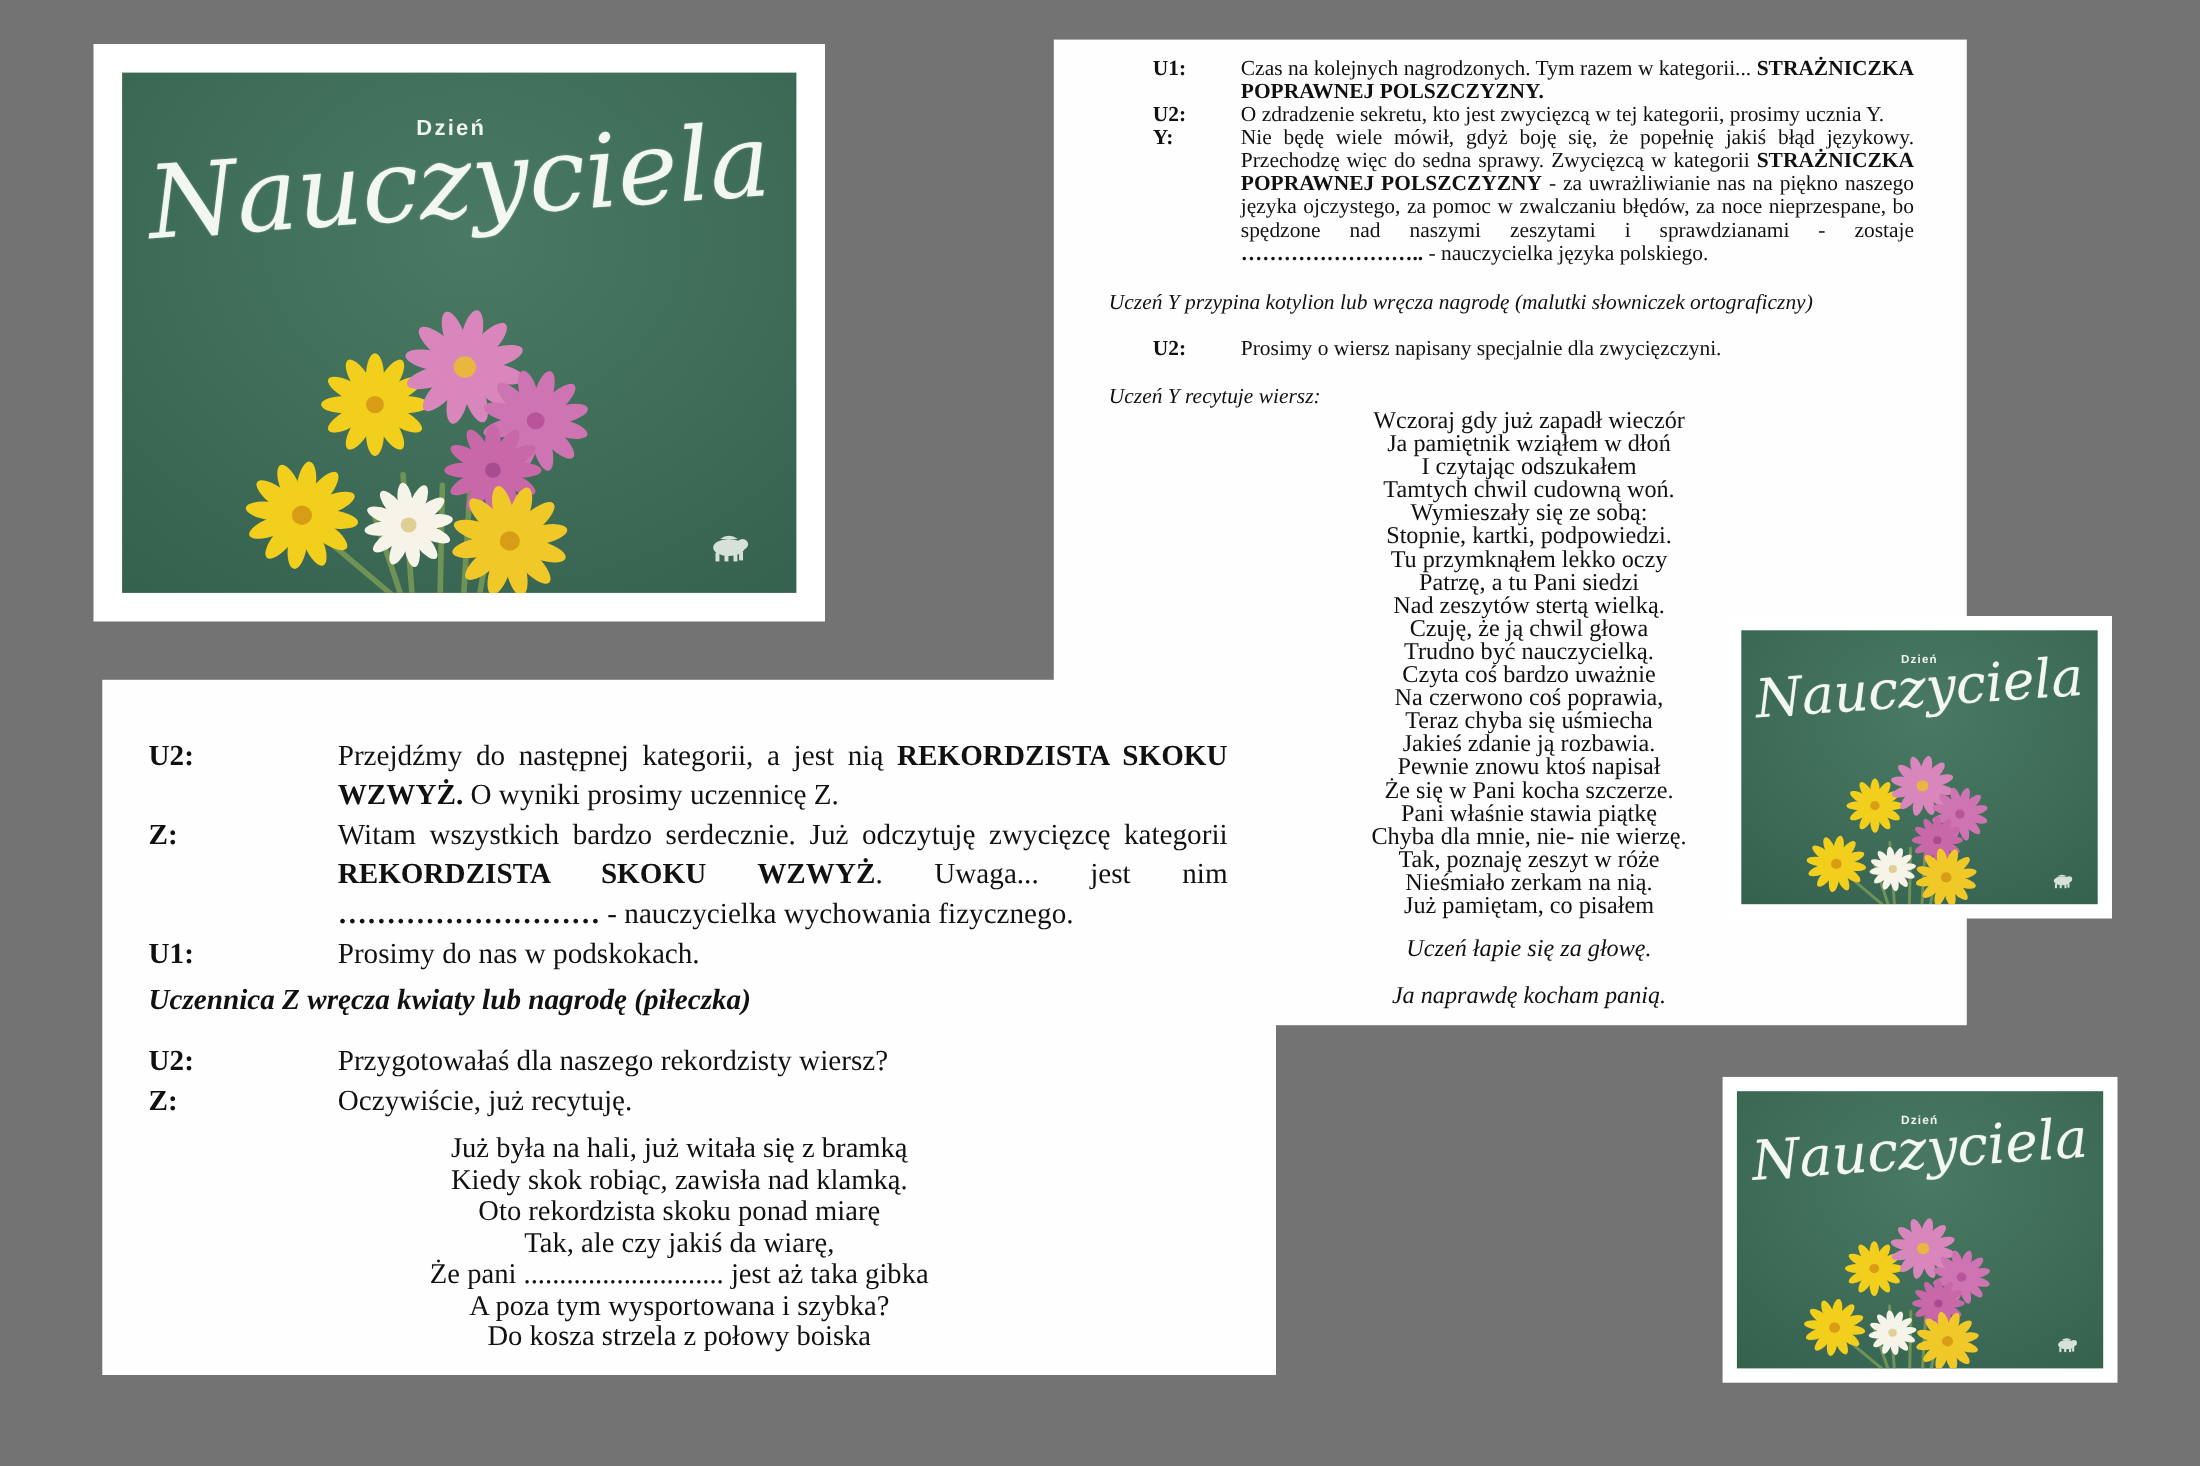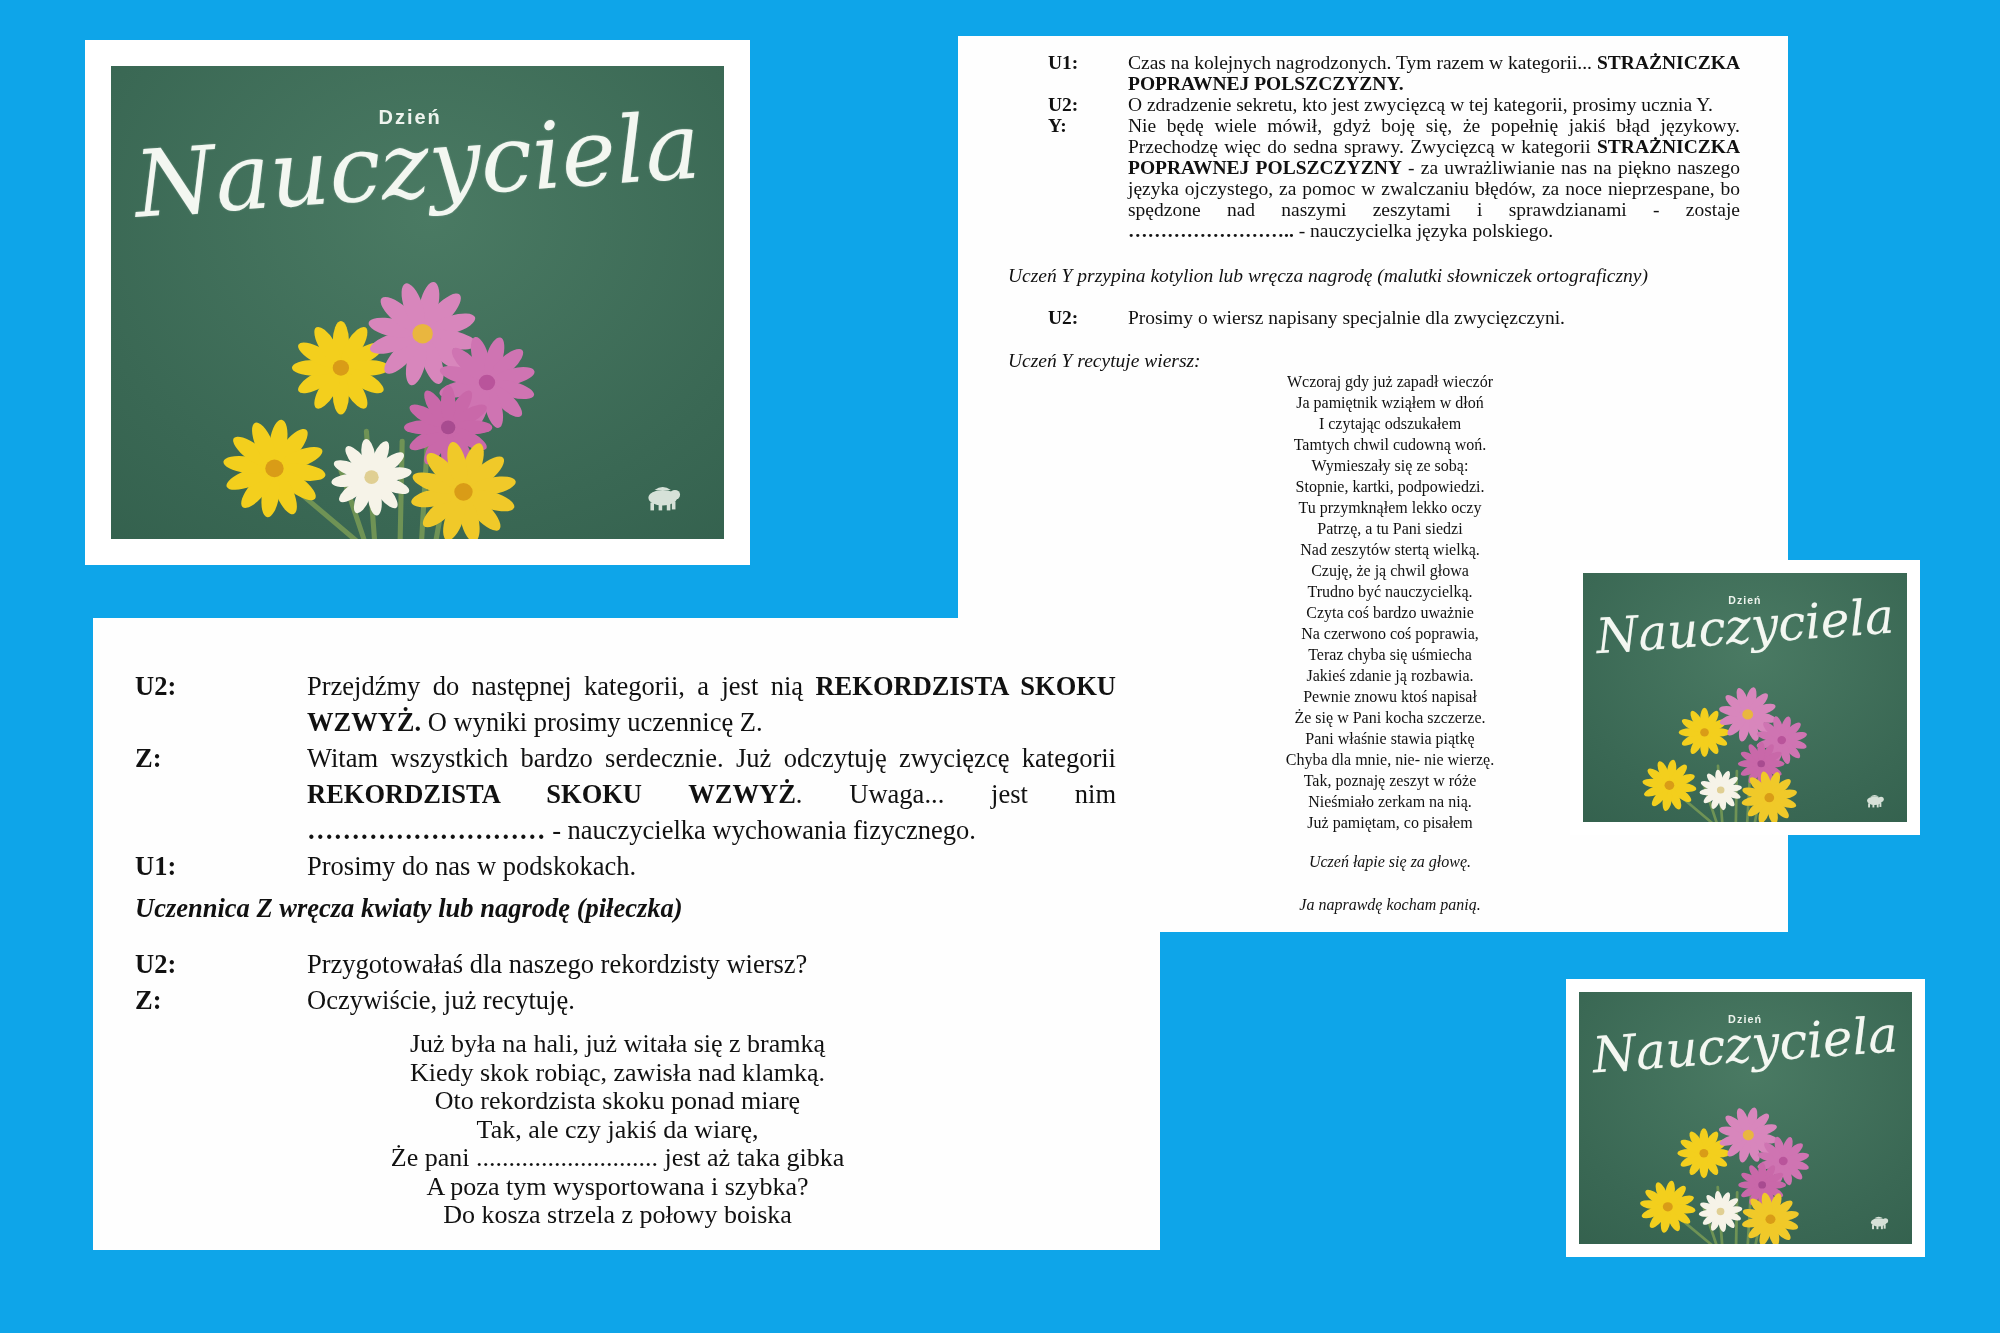--- a/index.html
+++ b/index.html
@@ -1,35 +1,35 @@
 <!DOCTYPE html>
 <html><head>
 <meta charset="utf-8">
 <style>
   html,body{margin:0;padding:0;background:#000;}
-  #stage{position:relative;width:2000px;height:1333px;background:#0ea5e9;overflow:hidden;
+  #stage{position:relative;width:2000px;height:1333px;background:#737373;overflow:hidden;
          font-family:"Liberation Serif",serif;color:#111;}
 
   
   .doc{position:absolute;background:#fefefe;box-sizing:border-box;overflow:hidden;}
   #doc1{left:958px;top:36px;width:830px;height:896px;padding:16px 48px 0 50px;
         font-size:19.5px;line-height:21px;}
   #doc2{left:93px;top:618px;width:1067px;height:632px;padding:50px 44px 0 42px;
         font-size:26.5px;line-height:36px;}
   .dlg{display:flex;}
   #doc1 .dlg{margin-left:40px;}
   .dlg .lbl{flex:none;font-weight:bold;}
   #doc1 .lbl{width:80px;}
   #doc2 .lbl{width:172px;}
   .dlg .txt{flex:1;text-align:justify;}
   .stage{font-style:italic;}
   #doc1 .st1{margin-top:24px;}
   #doc1 .rq{margin-top:21px;}
   #doc1 .st2{margin-top:22px;}
-  #doc1 .poemwrap{text-align:center;padding-left:32px;font-size:16px;line-height:21px;}
+  #doc1 .poemwrap{text-align:center;padding-left:32px;font-size:22px;line-height:21px;}
   #doc1 .st3{margin-top:18px;}
   #doc1 .closing{margin-top:22px;font-style:italic;}
   #doc2 .st1{margin-top:6px;font-weight:bold;}
   #doc2 .rq{margin-top:20px;}
   #doc2 .poemwrap{text-align:center;padding-right:16px;margin-top:12px;
                   font-size:26px;line-height:28.5px;}
 
   
   .card{position:absolute;background:#fff;}
   .board{position:absolute;background:

